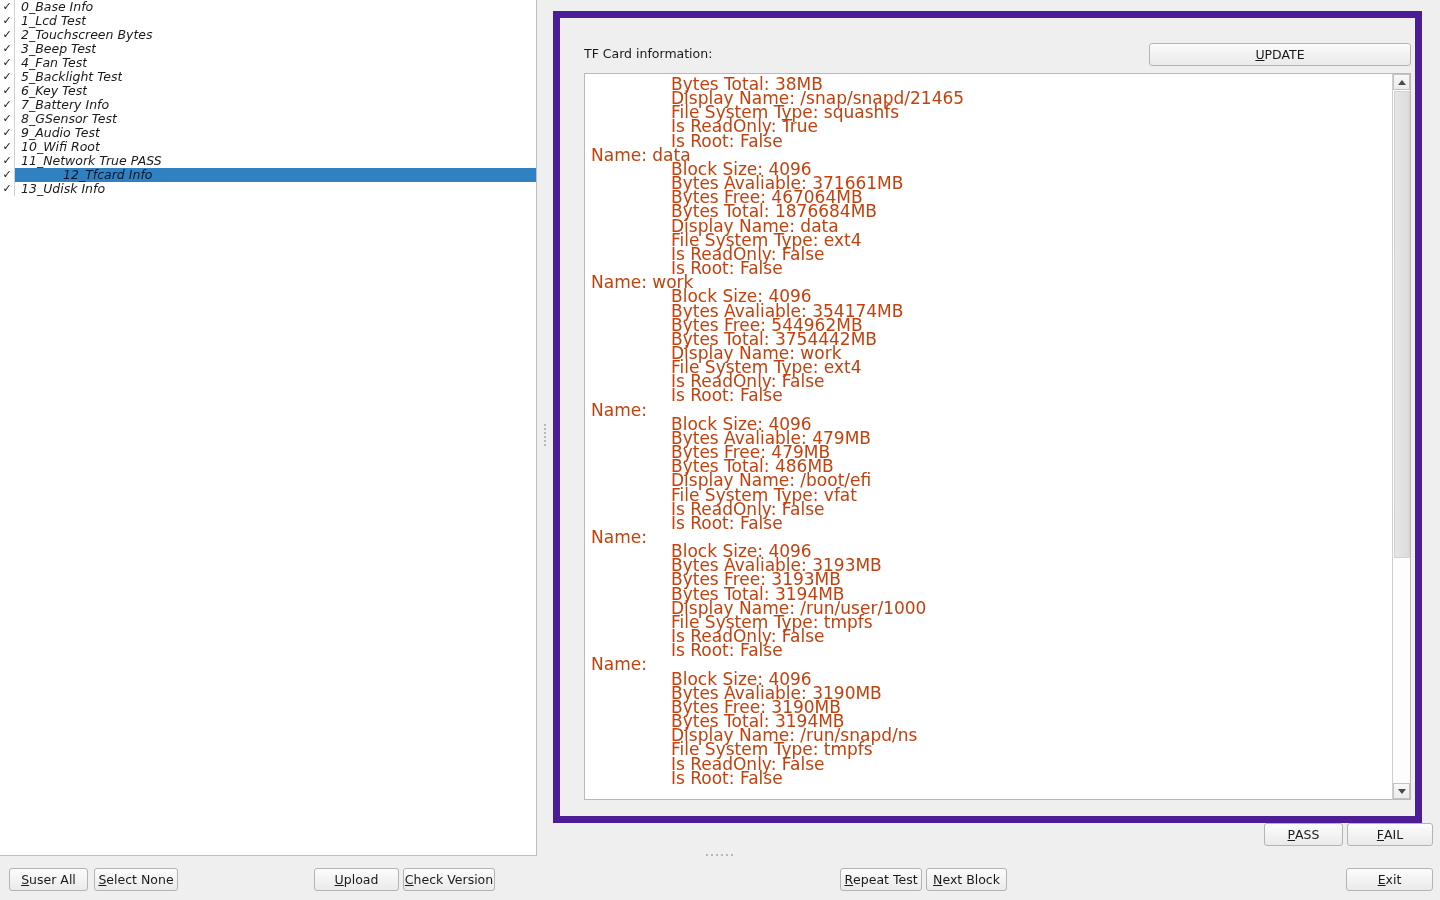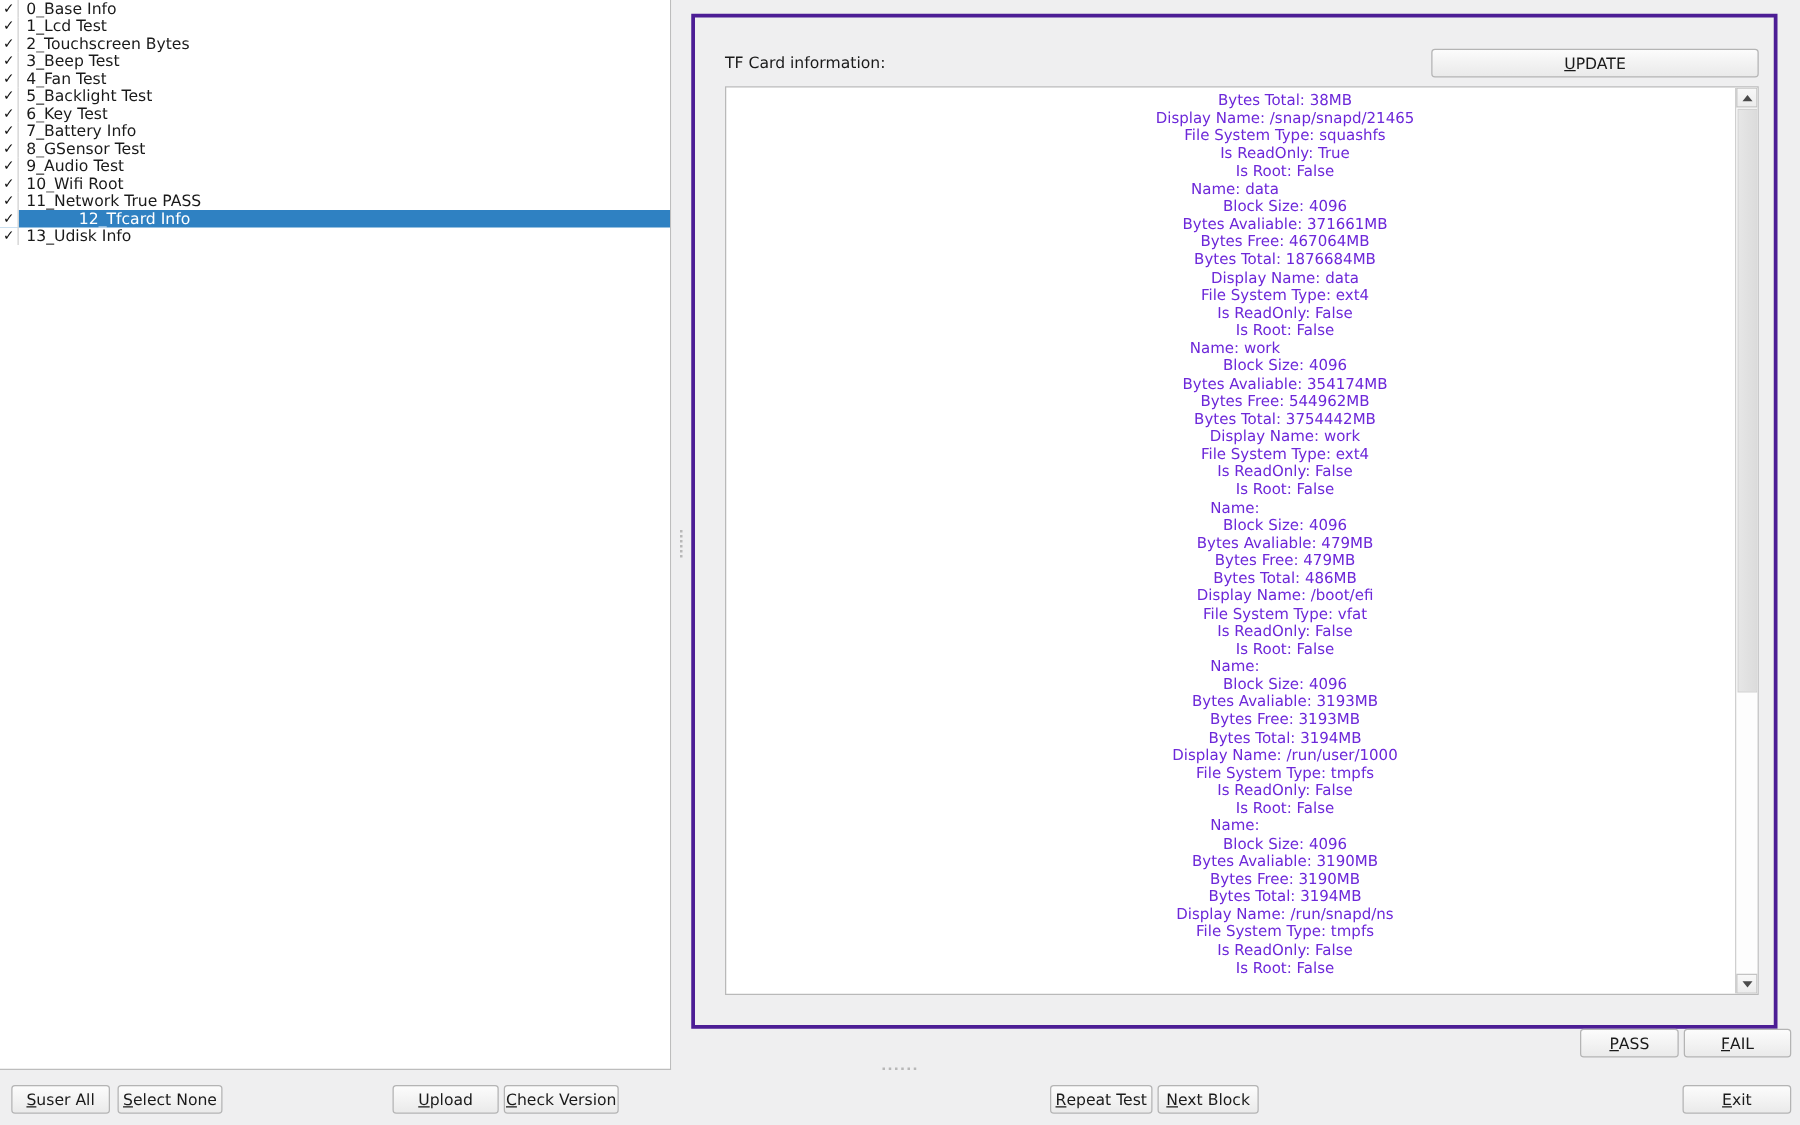--- a/index.html
+++ b/index.html
@@ -39,25 +39,26 @@
     font-size: 11px;
     line-height: 14px;
     color: #111;
     border-right: 1px solid #cfcfcf;
     height: 14px;
   }
   .test-row .lbl {
     padding-left: 6px;
     overflow: hidden;
     text-overflow: ellipsis;
+    font-style: italic;
   }
   .test-row.selected {
     background: #2f81c2;
   }
-  .test-row.selected .lbl { color: #ffffff; padding-left: 48px; }
+  .test-row.selected .lbl { color: #0f172a; padding-left: 48px; }
   .test-row.selected .chk { color: #111; background: #ffffff; }
 
   
   #v-splitter {
     position: absolute;
     left: 537px; top: 0; width: 16px; height: 856px;
     background: #efeff0;
   }
   #v-splitter .dots {
     position: absolute;
@@ -67,21 +68,21 @@
   #v-splitter .dots i {
     display: block; width: 2px; height: 2px; background: #b8b8b8;
   }
 
   
   #right-panel {
     position: absolute;
     left: 553px; top: 11px;
     width: 869px; height: 812px;
     background: #efeff0;
-    border: 3px solid #4c1d95;
+    border: 7px solid #4c1d95;
   }
   #tf-header {
     position: absolute;
     left: 24px; top: 28px;
     font-size: 12.5px;
     color: #1a1a1a;
   }
   #update-button {
     position: absolute;
     left: 589px; top: 25px;
@@ -101,25 +102,24 @@
     left: 24px; top: 55px;
     width: 827px; height: 727px;
     background: #ffffff;
     border: 1px solid #b9b9b9;
     overflow: hidden;
   }
   #info-text {
     position: absolute;
     left: 0; top: 3px;
     width: 808px;
-    font-size: 12px;
+    font-size: 17px;
     line-height: 14.15px;
-    color: #6d28d9;
+    color: #c2410c;
     white-space: pre;
-    text-align: center;
   }
   .ln-name { padding-left: 6px; }
   .ln-detail { padding-left: 86px; }
 
   
   #vscroll {
     position: absolute;
     right: 0; top: 0;
     width: 18px; height: 725px;
     background: #fdfdfd;

